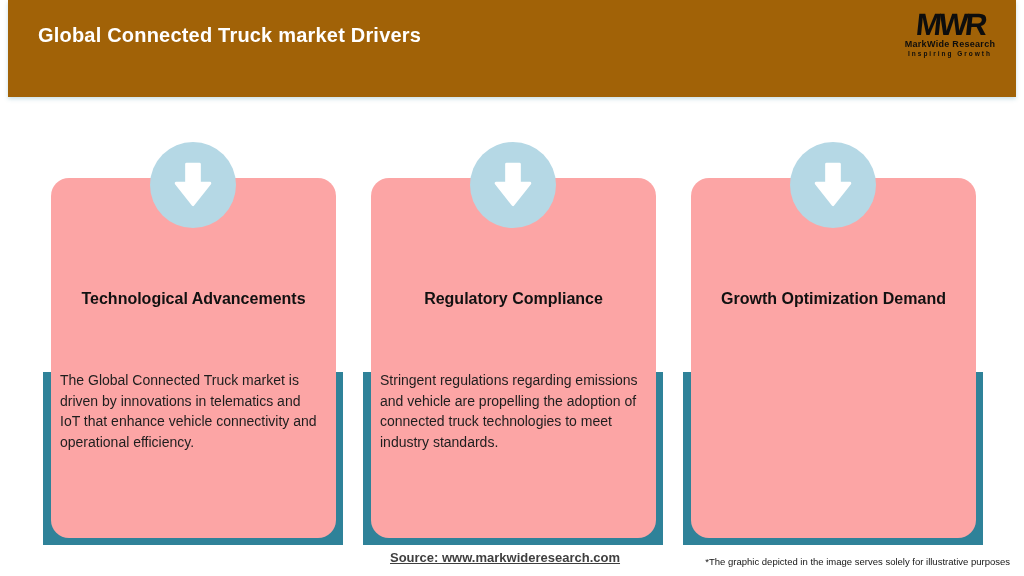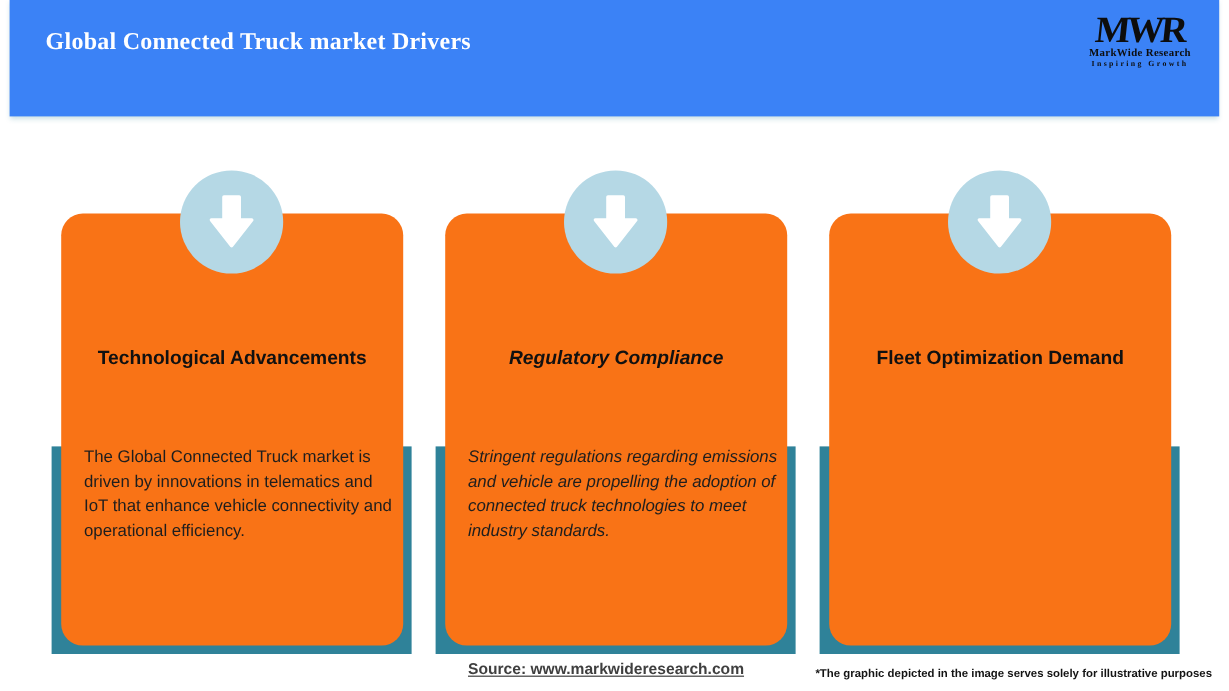--- a/index.html
+++ b/index.html
@@ -9,23 +9,22 @@
     background: #ffffff;
     font-family: "Liberation Sans", sans-serif;
     overflow: hidden;
   }
 
   
   .header {
     position: absolute;
     left: 8px; top: 0;
     width: 1008px; height: 97px;
-    background: #3b82f6;
+    background: #a16207;
     box-shadow: 0 2px 4px rgba(47,130,153,0.25);
-    font-family: Liberation Serif, serif;
   }
   .header-title {
     position: absolute;
     left: 30px; top: 24px;
     color: #ffffff;
     font-size: 20px;
     font-weight: bold;
     letter-spacing: 0.2px;
   }
   .logo {
@@ -57,34 +56,34 @@
   }
 
   
   .card-wrap {
     position: absolute;
     top: 142px;
     width: 300px;
     height: 403px;
   }
   .card-wrap.c1 { left: 43px; }
-  .card-wrap.c2 { left: 363px; font-style: italic; }
+  .card-wrap.c2 { left: 363px; }
   .card-wrap.c3 { left: 683px; }
 
   .backing {
     position: absolute;
     left: 0; top: 230px;
     width: 300px; height: 173px;
     background: #2F8299;
   }
   .card {
     position: absolute;
     left: 8px; top: 36px;
     width: 285px; height: 360px;
-    background: #f97316;
+    background: #fca5a5;
     border-radius: 18px;
   }
   .circle {
     position: absolute;
     left: 50%; top: 0;
     transform: translateX(-50%);
     width: 86px; height: 86px;
     border-radius: 50%;
     background: #B5D8E5;
     display: flex;
@@ -97,42 +96,42 @@
     position: absolute;
     left: 0; right: 0;
     top: 112px;
     text-align: center;
     font-size: 16px;
     font-weight: bold;
     color: #111111;
   }
   .card-desc {
     position: absolute;
-    left: 19px;
+    left: 9px;
     top: 192px;
     width: 264px;
     font-size: 14px;
     line-height: 20.5px;
     color: #1E1E1E;
   }
 
   
   .source {
     position: absolute;
     left: 390px; top: 550px;
     font-size: 13px;
     font-weight: bold;
     color: #3F3F3F;
     text-decoration: underline;
   }
   .disclaimer {
     position: absolute;
     right: 14px; top: 556px;
     font-size: 9.5px;
-    font-weight: bold;
+    font-weight: normal;
     color: #141414;
   }
 </style>
 </head>
 <body>
 
 <div class="header">
   <div class="header-title">Global Connected Truck market Drivers</div>
   <div class="logo">
     <div class="logo-monogram">MWR</div>
@@ -163,21 +162,21 @@
   <div class="circle">
     <svg viewBox="0 0 100 100" aria-hidden="true">
       <polygon points="39,14 61,14 61,47 79,47 50,84 21,47 39,47" fill="#ffffff" stroke="#ffffff" stroke-width="5" stroke-linejoin="round"></polygon>
     </svg>
   </div>
 </div>
 
 <div class="card-wrap c3">
   <div class="backing"></div>
   <div class="card">
-    <div class="card-title">Fleet Optimization Demand</div>
+    <div class="card-title">Growth Optimization Demand</div>
   </div>
   <div class="circle">
     <svg viewBox="0 0 100 100" aria-hidden="true">
       <polygon points="39,14 61,14 61,47 79,47 50,84 21,47 39,47" fill="#ffffff" stroke="#ffffff" stroke-width="5" stroke-linejoin="round"></polygon>
     </svg>
   </div>
 </div>
 
 <div class="source">Source: www.markwideresearch.com</div>
 <div class="disclaimer">*The graphic depicted in the image serves solely for illustrative purposes</div>

